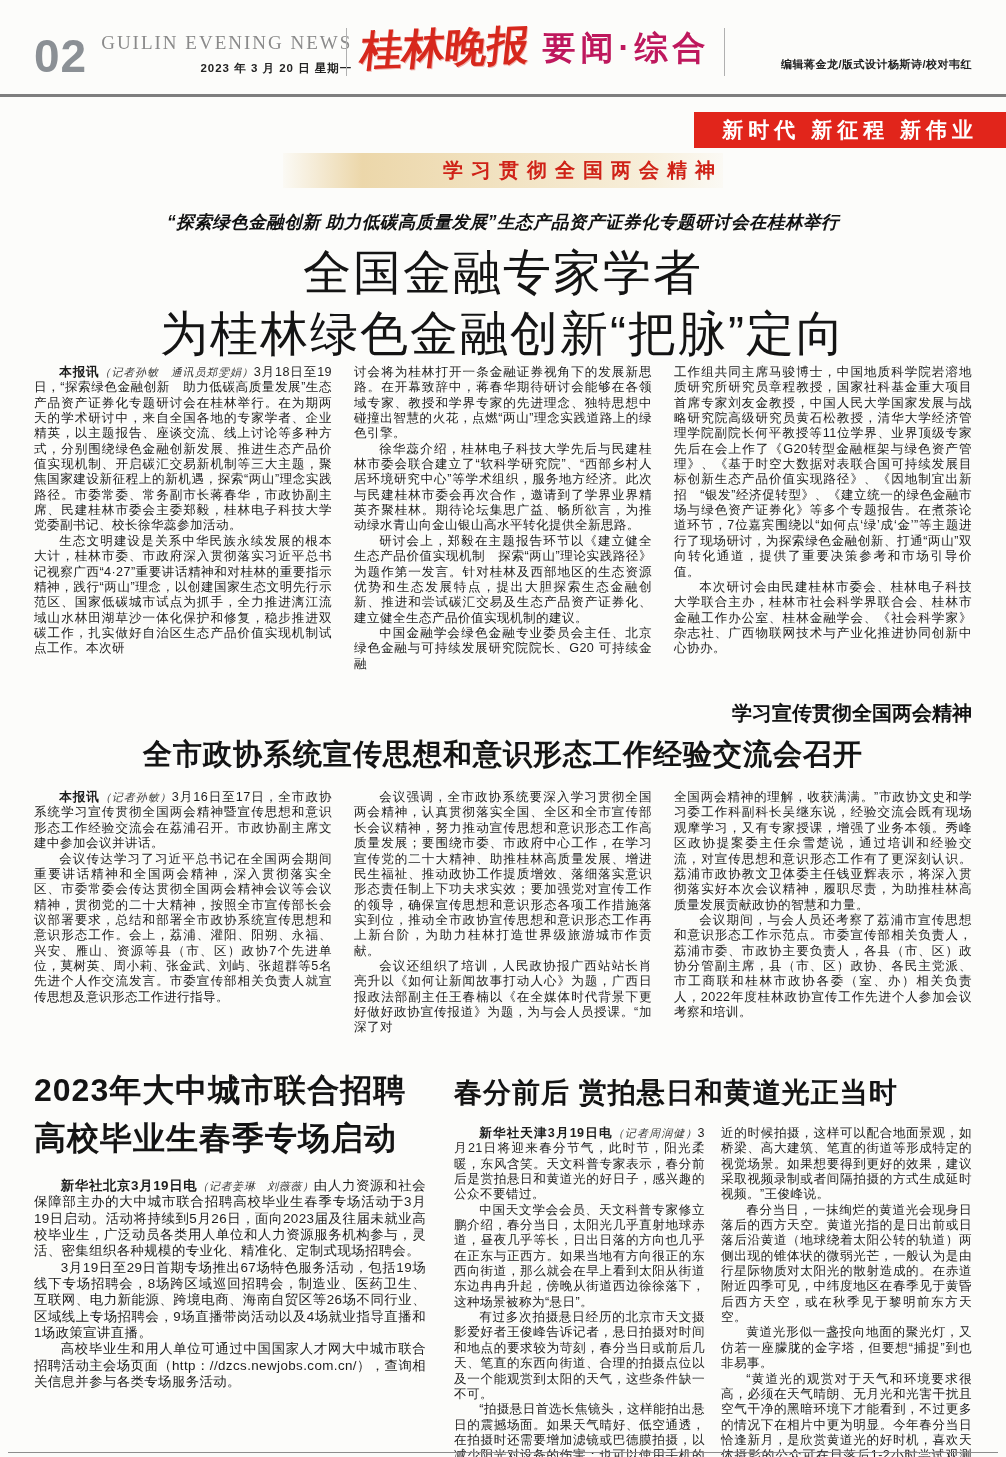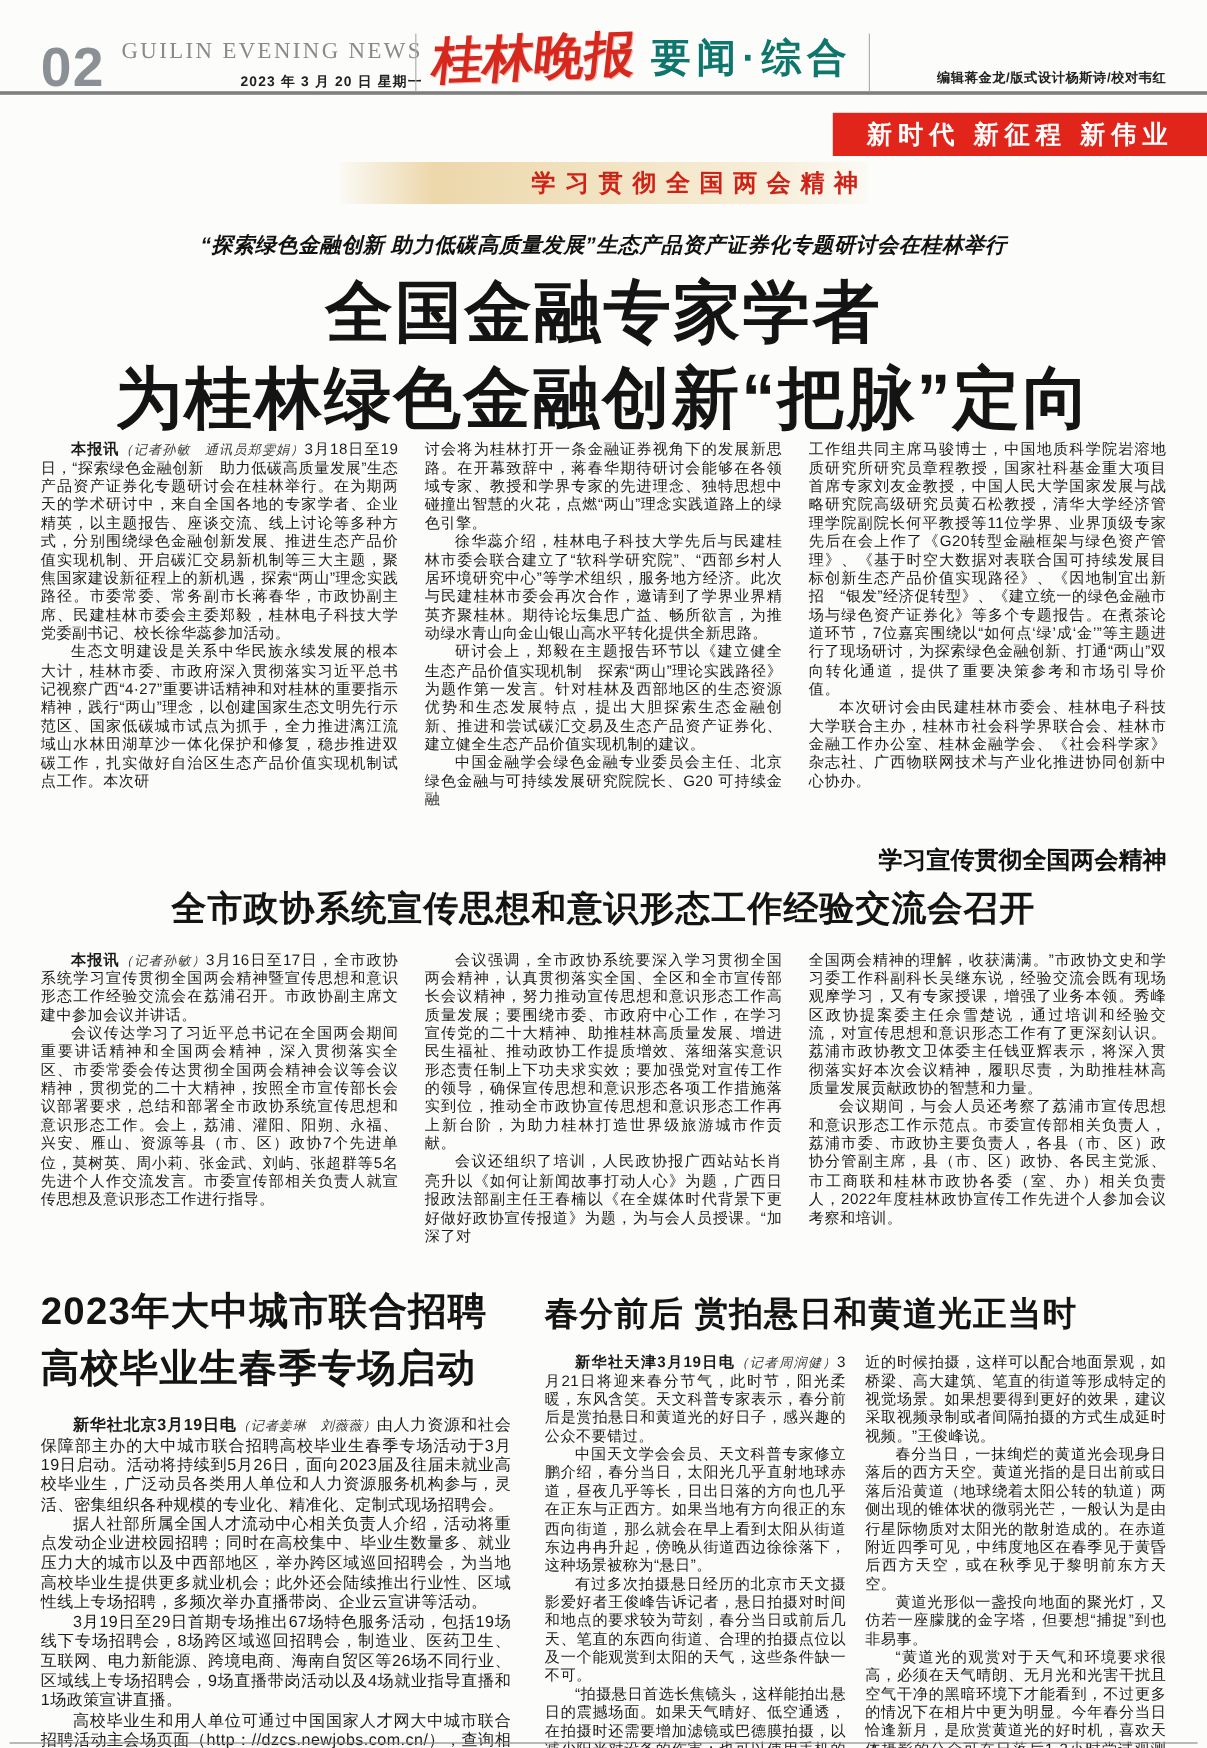--- a/index.html
+++ b/index.html
@@ -5,48 +5,48 @@
   :root{
     --brand_red:#d7281d;
     --banner_red:#e1251b;
     --strip_red:#cf2217;
   }
   *{box-sizing:border-box;}
   body{margin:0;background:#dcdcdc;font-family:"Liberation Sans",sans-serif;}
   .page{width:1006px;height:1457px;margin:0 auto;background:#fcfcfa;color:#1d1d1d;position:relative;overflow:hidden;}
 
   
-  .masthead{display:flex;align-items:flex-end;padding:20px 34px 0;border-bottom:3px solid #7e7e7e;}
+  .masthead{display:flex;align-items:flex-end;padding:20px 34px 18px;border-bottom:3px solid #7e7e7e;}
   .mh-left{display:flex;align-items:flex-end;gap:14px;width:300px;}
   .page-num{font-size:46px;font-weight:bold;color:#8b9095;line-height:.85;letter-spacing:1px;}
   .mh-en{font-family:"Liberation Serif",serif;font-size:19px;color:#8a8a8a;letter-spacing:2px;white-space:nowrap;}
   .mh-date{font-size:11.5px;font-weight:bold;color:#222;text-align:right;margin-top:7px;letter-spacing:1px;}
   .mh-div{width:1px;background:#b0b0b0;height:48px;margin:0 12px;}
   .mh-center{display:flex;align-items:center;gap:14px;flex:1;justify-content:center;}
   .logo{color:var(--brand_red);font-size:42px;font-weight:900;font-family:"DejaVu Serif",serif;transform:skewX(-8deg) rotate(-2deg);white-space:nowrap;text-shadow:1px 1px 0 rgba(215,40,29,.35);}
-  .section-title{font-size:33px;font-weight:900;letter-spacing:5px;color:#0f766e;white-space:nowrap;}
+  .section-title{font-size:33px;font-weight:900;letter-spacing:5px;color:#be185d;white-space:nowrap;}
   .mh-right{width:235px;font-size:11px;font-weight:bold;text-align:right;color:#222;padding-bottom:4px;letter-spacing:.5px;}
 
   
   .banner-wrap{text-align:right;margin-top:15px;}
   .banner-red{display:inline-block;background:var(--banner_red);color:#fff;font-size:21px;font-weight:900;letter-spacing:5px;padding:4px 28px;}
   .banner-strip{margin:5px auto 0;width:440px;background:linear-gradient(90deg,rgba(238,219,176,.08),#ecd7aa 18%,#f7eed9 82%,rgba(238,219,176,.08));color:var(--strip_red);font-size:20px;font-weight:900;letter-spacing:8px;padding:4px 0;}
 
   
   .inner{padding:0 34px;}
   .cols{display:flex;gap:22px;}
   .col{flex:1;min-width:0;}
   .body-text p{margin:0;font-size:12.6px;line-height:1.22;text-align:justify;letter-spacing:.4px;text-indent:2em;color:#1c1c1c;}
   .body-text p.cont{text-indent:0;}
   .lead-label{font-weight:bold;}
   .byline{font-size:11px;font-style:italic;color:#3a3a3a;}
 
   
   .a1-kicker{text-align:center;font-size:17.5px;font-weight:bold;margin-top:22px;letter-spacing:.5px;color:#111;font-style:italic;}
-  .a1-headline{text-align:center;font-size:56px;font-weight:700;line-height:1.28;letter-spacing:2px;margin:8px 0 0;color:#141414;}
+  .a1-headline{text-align:center;font-size:48px;font-weight:400;line-height:1.28;letter-spacing:2px;margin:8px 0 0;color:#141414;}
   .a1-body{}
 
   
   .a2-kicker{text-align:right;font-size:20px;font-weight:bold;margin-top:28px;color:#111;}
   .a2-headline{text-align:center;font-size:29px;font-weight:900;letter-spacing:1px;margin:8px 0 0;color:#141414;}
   .a2-body{margin-top:15px;}
 
   
   .bottom{display:flex;gap:28px;margin-top:30px;}
   .a3{width:392px;flex:none;}
@@ -132,21 +132,20 @@
 
     <div class="bottom">
 
       <section class="a3">
         <h2 class="a3-headline">
           <span style="display:block">2023年大中城市联合招聘</span>
           <span style="display:block">高校毕业生春季专场启动</span>
         </h2>
         <div class="body-text">
           <p><span class="lead-label">新华社北京3月19日电</span><span class="byline">（记者姜琳　刘薇薇）</span><span>由人力资源和社会保障部主办的大中城市联合招聘高校毕业生春季专场活动于3月19日启动。活动将持续到5月26日，面向2023届及往届未就业高校毕业生，广泛动员各类用人单位和人力资源服务机构参与，灵活、密集组织各种规模的专业化、精准化、定制式现场招聘会。</span></p>
-          <p>据人社部所属全国人才流动中心相关负责人介绍，活动将重点发动企业进校园招聘；同时在高校集中、毕业生数量多、就业压力大的城市以及中西部地区，举办跨区域巡回招聘会，为当地高校毕业生提供更多就业机会；此外还会陆续推出行业性、区域性线上专场招聘，多频次举办直播带岗、企业云宣讲等活动。</p>
           <p>3月19日至29日首期专场推出67场特色服务活动，包括19场线下专场招聘会，8场跨区域巡回招聘会，制造业、医药卫生、互联网、电力新能源、跨境电商、海南自贸区等26场不同行业、区域线上专场招聘会，9场直播带岗活动以及4场就业指导直播和1场政策宣讲直播。</p>
           <p>高校毕业生和用人单位可通过中国国家人才网大中城市联合招聘活动主会场页面（http：//dzcs.newjobs.com.cn/），查询相关信息并参与各类专场服务活动。</p>
         </div>
       </section>
 
       <section class="a4">
         <h2 class="a4-headline">春分前后  赏拍悬日和黄道光正当时</h2>
         <div class="cols body-text">
           <div class="col">
             <p><span class="lead-label">新华社天津3月19日电</span><span class="byline">（记者周润健）</span><span>3月21日将迎来春分节气，此时节，阳光柔暖，东风含笑。天文科普专家表示，春分前后是赏拍悬日和黄道光的好日子，感兴趣的公众不要错过。</span></p>

